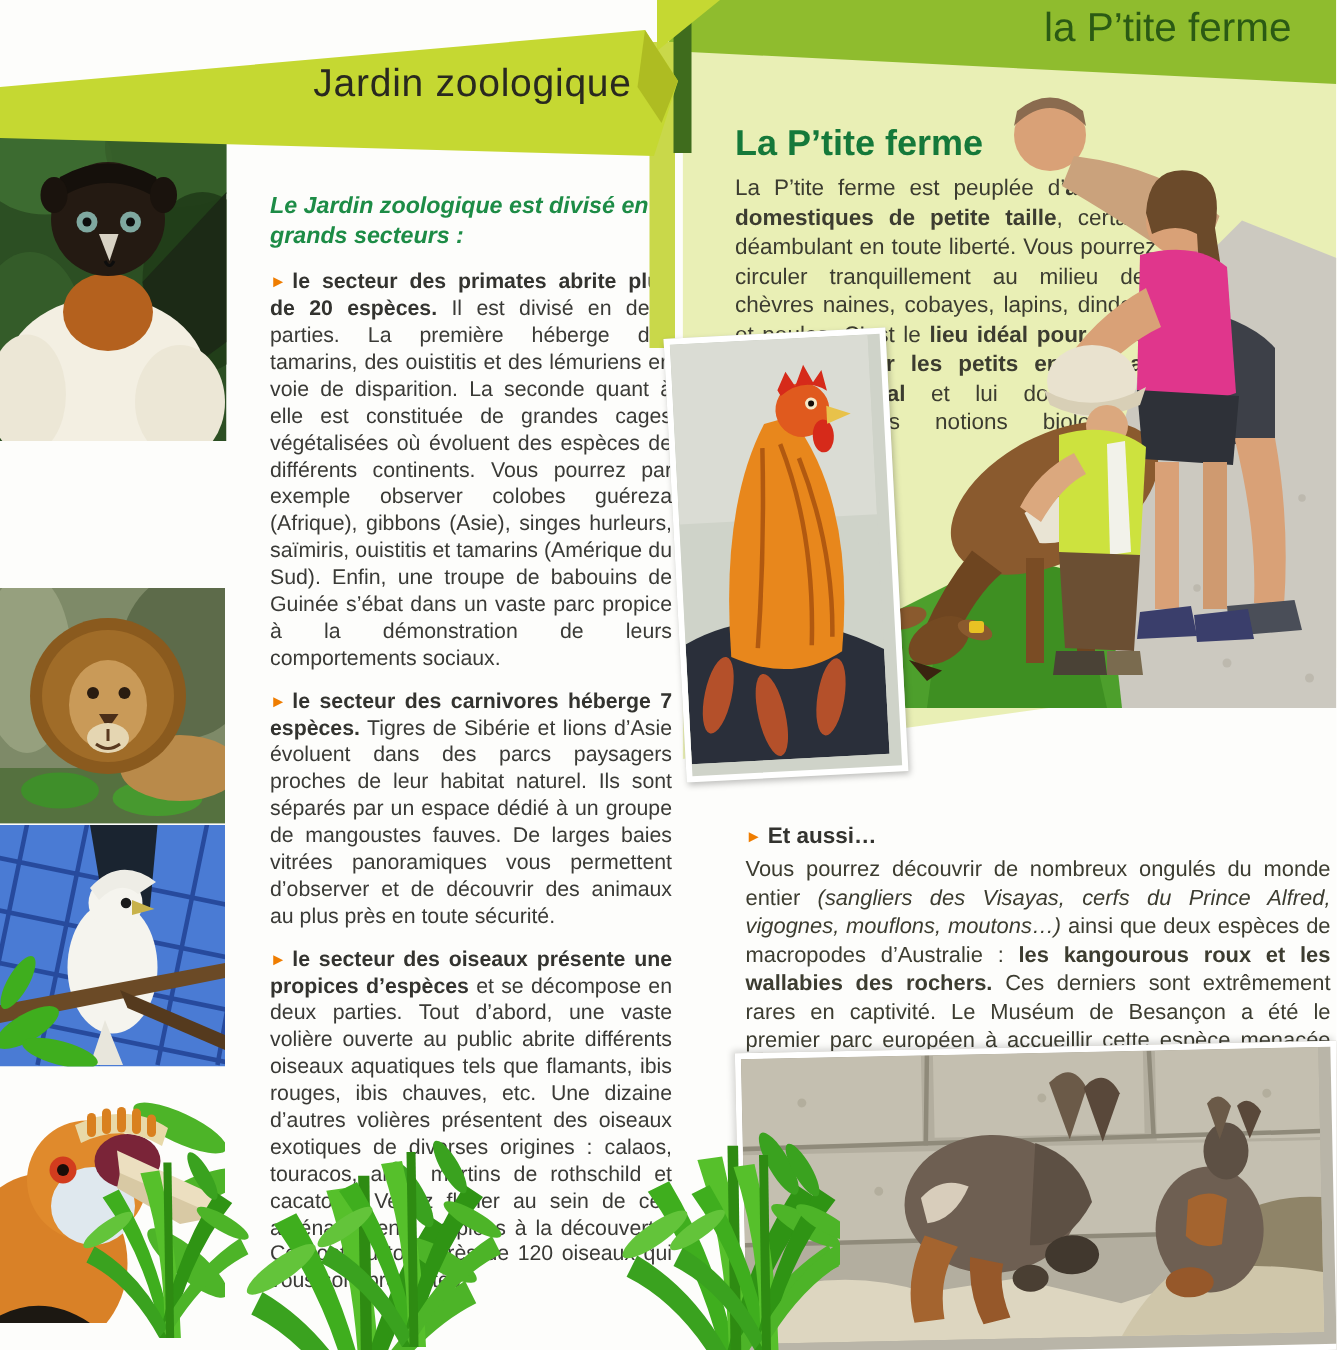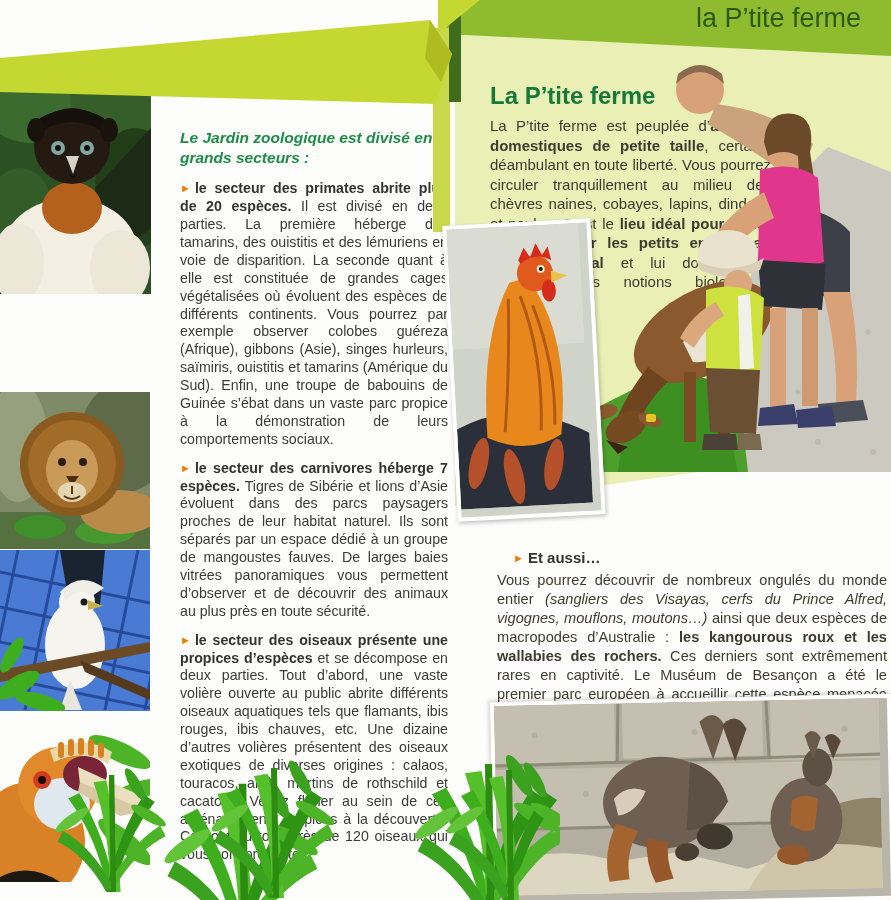--- a/index.html
+++ b/index.html
@@ -36,21 +36,21 @@
       font-size:27px;color:#2b5a14;}
   .farm-heading{left:490px;top:82px;width:300px;z-index:5;font-size:24px;font-weight:bold;color:#15793a;}
   .farm-intro{left:490px;top:116px;width:281px;z-index:5;font-size:15px;line-height:1.3;text-align:justify;color:#3c3c30;}
   .seg-b{font-weight:bold;}
   .seg-i{font-style:italic;}
 
   .rooster-frame{left:450px;top:222px;width:140px;height:288px;z-index:6;
       border:4px solid #fff;box-shadow:1px 2px 4px rgba(0,0,0,.25);transform:rotate(-3deg);overflow:hidden;background:#cfd3c9;}
   .kids-svg{left:588px;top:52px;width:303px;height:420px;z-index:5;}
 
-  .etaussi-head{left:497px;top:549px;width:200px;z-index:5;font-size:15px;font-weight:bold;color:#33332f;margin-left:16px;}
+  .etaussi-head{left:497px;top:549px;width:200px;z-index:5;font-size:15px;font-weight:bold;color:#33332f;}
   .etaussi-body{left:497px;top:571px;width:390px;z-index:5;font-size:14.6px;line-height:1.3;text-align:justify;color:#3c3c30;}
 
   .wallaby-frame{left:492px;top:698px;width:393px;height:198px;z-index:5;
       border:4px solid #fff;box-shadow:-2px -2px 4px rgba(0,0,0,.15);transform:rotate(-1.2deg);overflow:hidden;background:#b9b5a8;}
 </style>
 </head>
 <body>
 
 <div class="page">
 
@@ -58,20 +58,21 @@
   <div class="abs banner-right"></div>
   <div class="abs banner-right-text">la P’tite ferme</div>
   <div class="abs fold-chartreuse"></div>
   <div class="abs fold-dark"></div>
   <div class="abs fold-wedge"></div>
 
   <svg class="abs banner-left-svg" viewBox="0 0 465 104">
     <polygon points="0,46 430,8 452,42 436,92 0,80" fill="#c5d832"></polygon>
     <polygon points="430,8 452,42 441,70 425,46" fill="#aebc22"></polygon>
   </svg>
+  <div class="abs banner-left-text">Jardin zoologique</div>
 
   <div class="abs photo" style="left:0;top:68px;">
     <svg width="151" height="226" viewBox="0 0 151 226">
       <rect width="151" height="226" fill="#2c4f23"></rect>
       <ellipse cx="30" cy="40" rx="45" ry="35" fill="#417233" opacity=".8"></ellipse>
       <ellipse cx="120" cy="30" rx="50" ry="40" fill="#365f2a" opacity=".9"></ellipse>
       <ellipse cx="135" cy="120" rx="40" ry="60" fill="#203c18" opacity=".9"></ellipse>
       <ellipse cx="20" cy="150" rx="35" ry="50" fill="#38632c" opacity=".7"></ellipse>
       <path d="M95 120 L151 60 L151 160 L110 190 Z" fill="#1c2a16"></path>
       <ellipse cx="70" cy="185" rx="68" ry="55" fill="#f3efe2"></ellipse>

